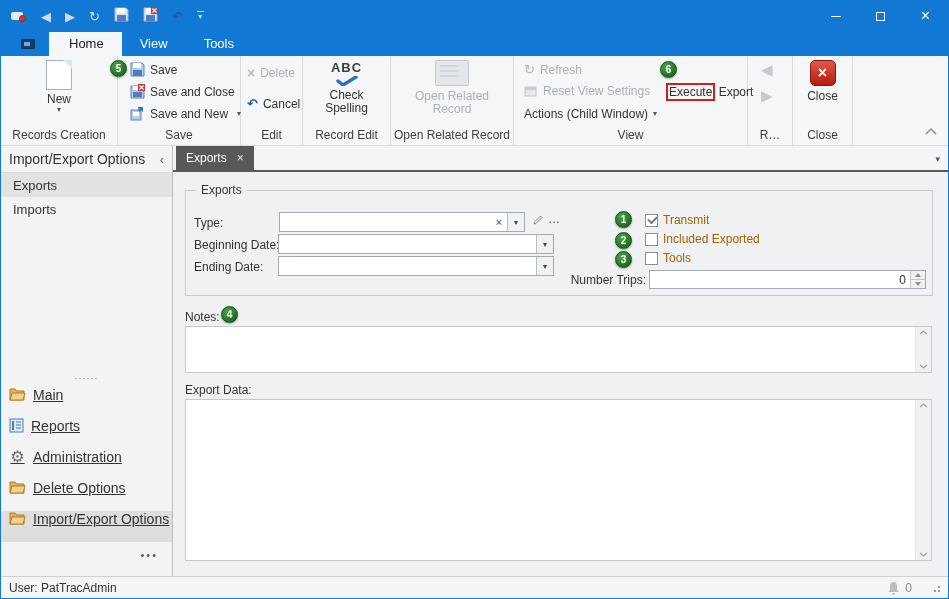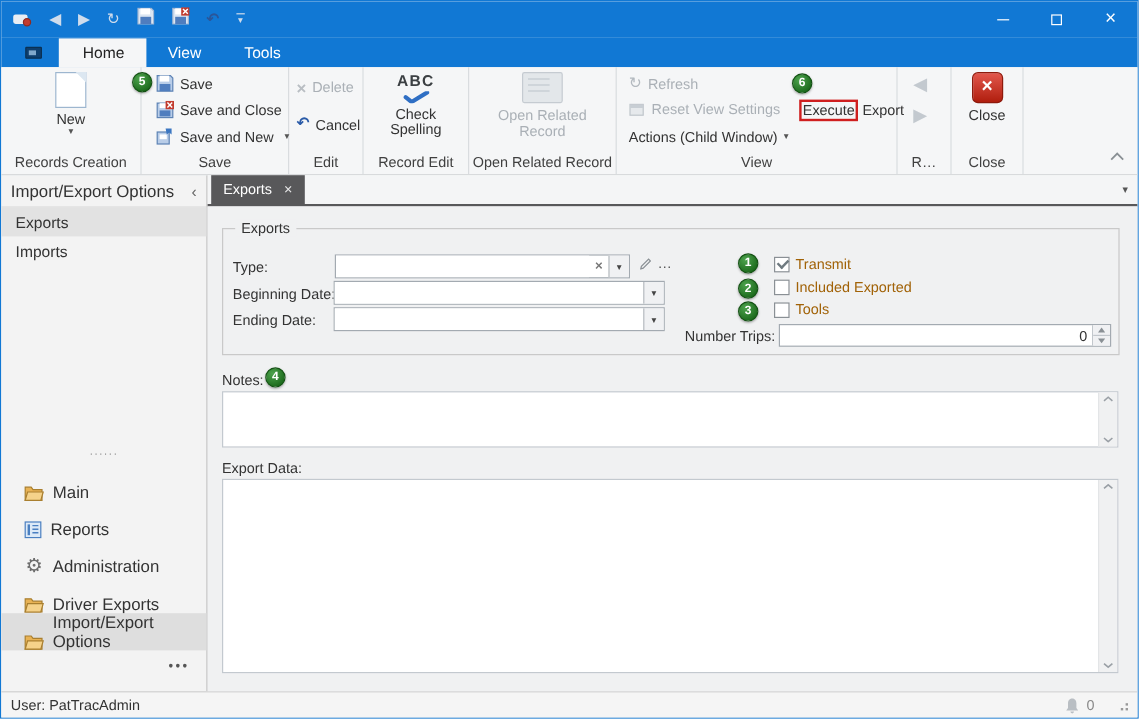--- a/index.html
+++ b/index.html
@@ -56,21 +56,21 @@
   .bodyrow { flex:1; display:flex; min-height:0; }
 
   
   .sidebar { width:172px; flex:none; background:#f3f3f3; border-right:1px solid #bdbdbd; display:flex; flex-direction:column; }
   .sb-header { height:27px; display:flex; align-items:center; padding:0 8px; font-size:14px; color:#333; border-bottom:1px solid #dcdcdc; }
   .sb-header .hchev { margin-left:auto; font-size:13px; color:#666; }
   .sb-item { height:24px; display:flex; align-items:center; padding-left:12px; font-size:13px; color:#333; }
   .sb-item.selected { background:#e2e2e2; }
   .sb-spacer { flex:1; }
   .sb-dots { text-align:center; font-size:9px; color:#8a8a8a; height:14px; line-height:10px; letter-spacing:1px; }
-  .nav-item { height:31px; display:flex; align-items:flex-end; gap:7px; padding-left:19px; font-size:14px; color:#333; }
+  .nav-item { height:31px; display:flex; align-items:flex-start; gap:7px; padding-left:8px; font-size:14px; color:#333;text-decoration:underline; }
   .nav-item.selected { background:#dedede; }
   .nav-item svg { flex:none; }
   .gear-glyph { font-family:"DejaVu Sans",sans-serif; font-size:16px; color:#6d6d6d; line-height:16px; width:17px; text-align:center; }
   .sb-overflow { height:26px; display:flex; align-items:center; justify-content:flex-end; padding-right:14px; font-size:11px; color:#555; letter-spacing:2px; }
   .sb-bottompad { height:8px; }
 
   
   .main { flex:1; display:flex; flex-direction:column; min-width:0; }
   .tabstrip { height:26px; background:#f4f5f6; border-bottom:2px solid #58585a; display:flex; align-items:flex-end; position:relative; flex:none; }
   .doctab { height:24px; background:#58585a; color:#fff; font-size:12px; display:flex; align-items:center; gap:10px; padding:0 10px; margin-left:3px; }
@@ -327,21 +327,21 @@
       </div>
       <div class="nav-item">
         <span class="gear-glyph">⚙</span>
         <span>Administration</span>
       </div>
       <div class="nav-item">
         <svg width="17" height="14" viewBox="0 0 17 14">
             <path d="M1 2h5l1.5 2H15v9H1z" fill="#e8b254" stroke="#a97f2f"></path>
             <path d="M3 6h13l-2 7H1z" fill="#f5d28a" stroke="#a97f2f"></path>
           </svg>
-        <span>Driver Exports</span>
+        <span>Delete Options</span>
       </div>
       <div class="nav-item selected">
         <svg width="17" height="14" viewBox="0 0 17 14">
             <path d="M1 2h5l1.5 2H15v9H1z" fill="#e8b254" stroke="#a97f2f"></path>
             <path d="M3 6h13l-2 7H1z" fill="#f5d28a" stroke="#a97f2f"></path>
           </svg>
         <span>Import/Export Options</span>
       </div>
       <div class="sb-overflow">•••</div>
       <div class="sb-bottompad"></div>

